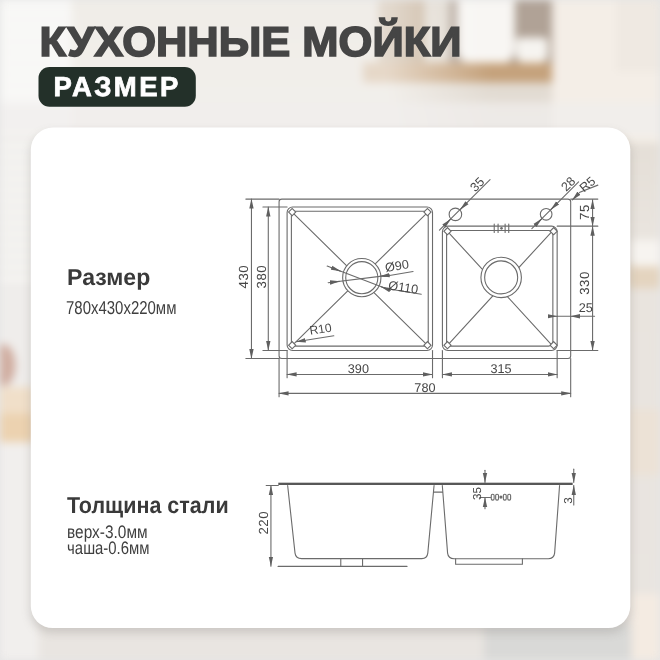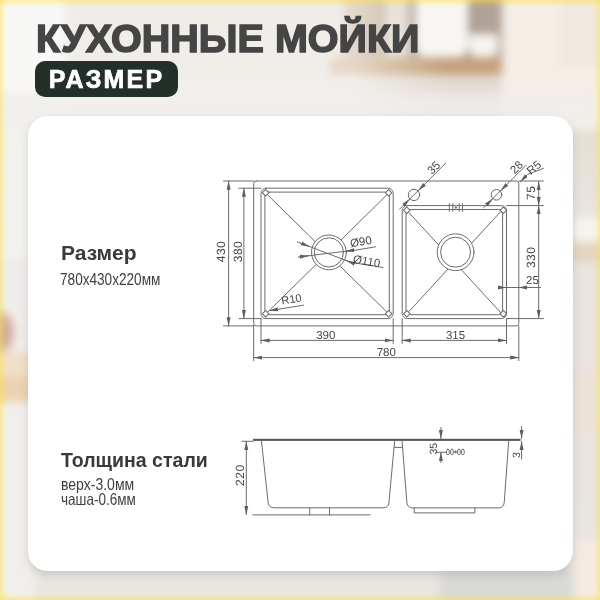--- a/index.html
+++ b/index.html
@@ -1,19 +1,19 @@
 <!DOCTYPE html>
 <html><head>
 <meta charset="utf-8">
 <style>
   html,body{margin:0;padding:0}
   *{-webkit-font-smoothing:antialiased}
   svg text{text-rendering:geometricPrecision}
   #page{position:relative;width:600px;height:600px;overflow:hidden;
-    background:#fde047;font-family:"Liberation Sans",sans-serif;transform:translateZ(0)}
+    background:#e5e5e5;font-family:"Liberation Sans",sans-serif;transform:translateZ(0)}
   #page div{position:absolute}
 </style>
 </head>
 <body>
 <div id="page">
 
   <div style="left:0;top:0;width:600px;height:600px;overflow:hidden;filter:blur(4px)">
     <div style="left:-10px;top:-10px;width:620px;height:620px;background:linear-gradient(180deg,#ddd5ca 0%,#e9e4de 35%,#e9e5e1 100%)"></div>
     <div style="left:-10px;top:-10px;width:75px;height:265px;background:repeating-linear-gradient(180deg,#fbfaf8 0px,#fbfaf8 5px,#dddbd7 7.5px,#f4f3f1 10px)"></div>
     <div style="left:344px;top:-10px;width:42px;height:78px;background:#bda58a"></div>

